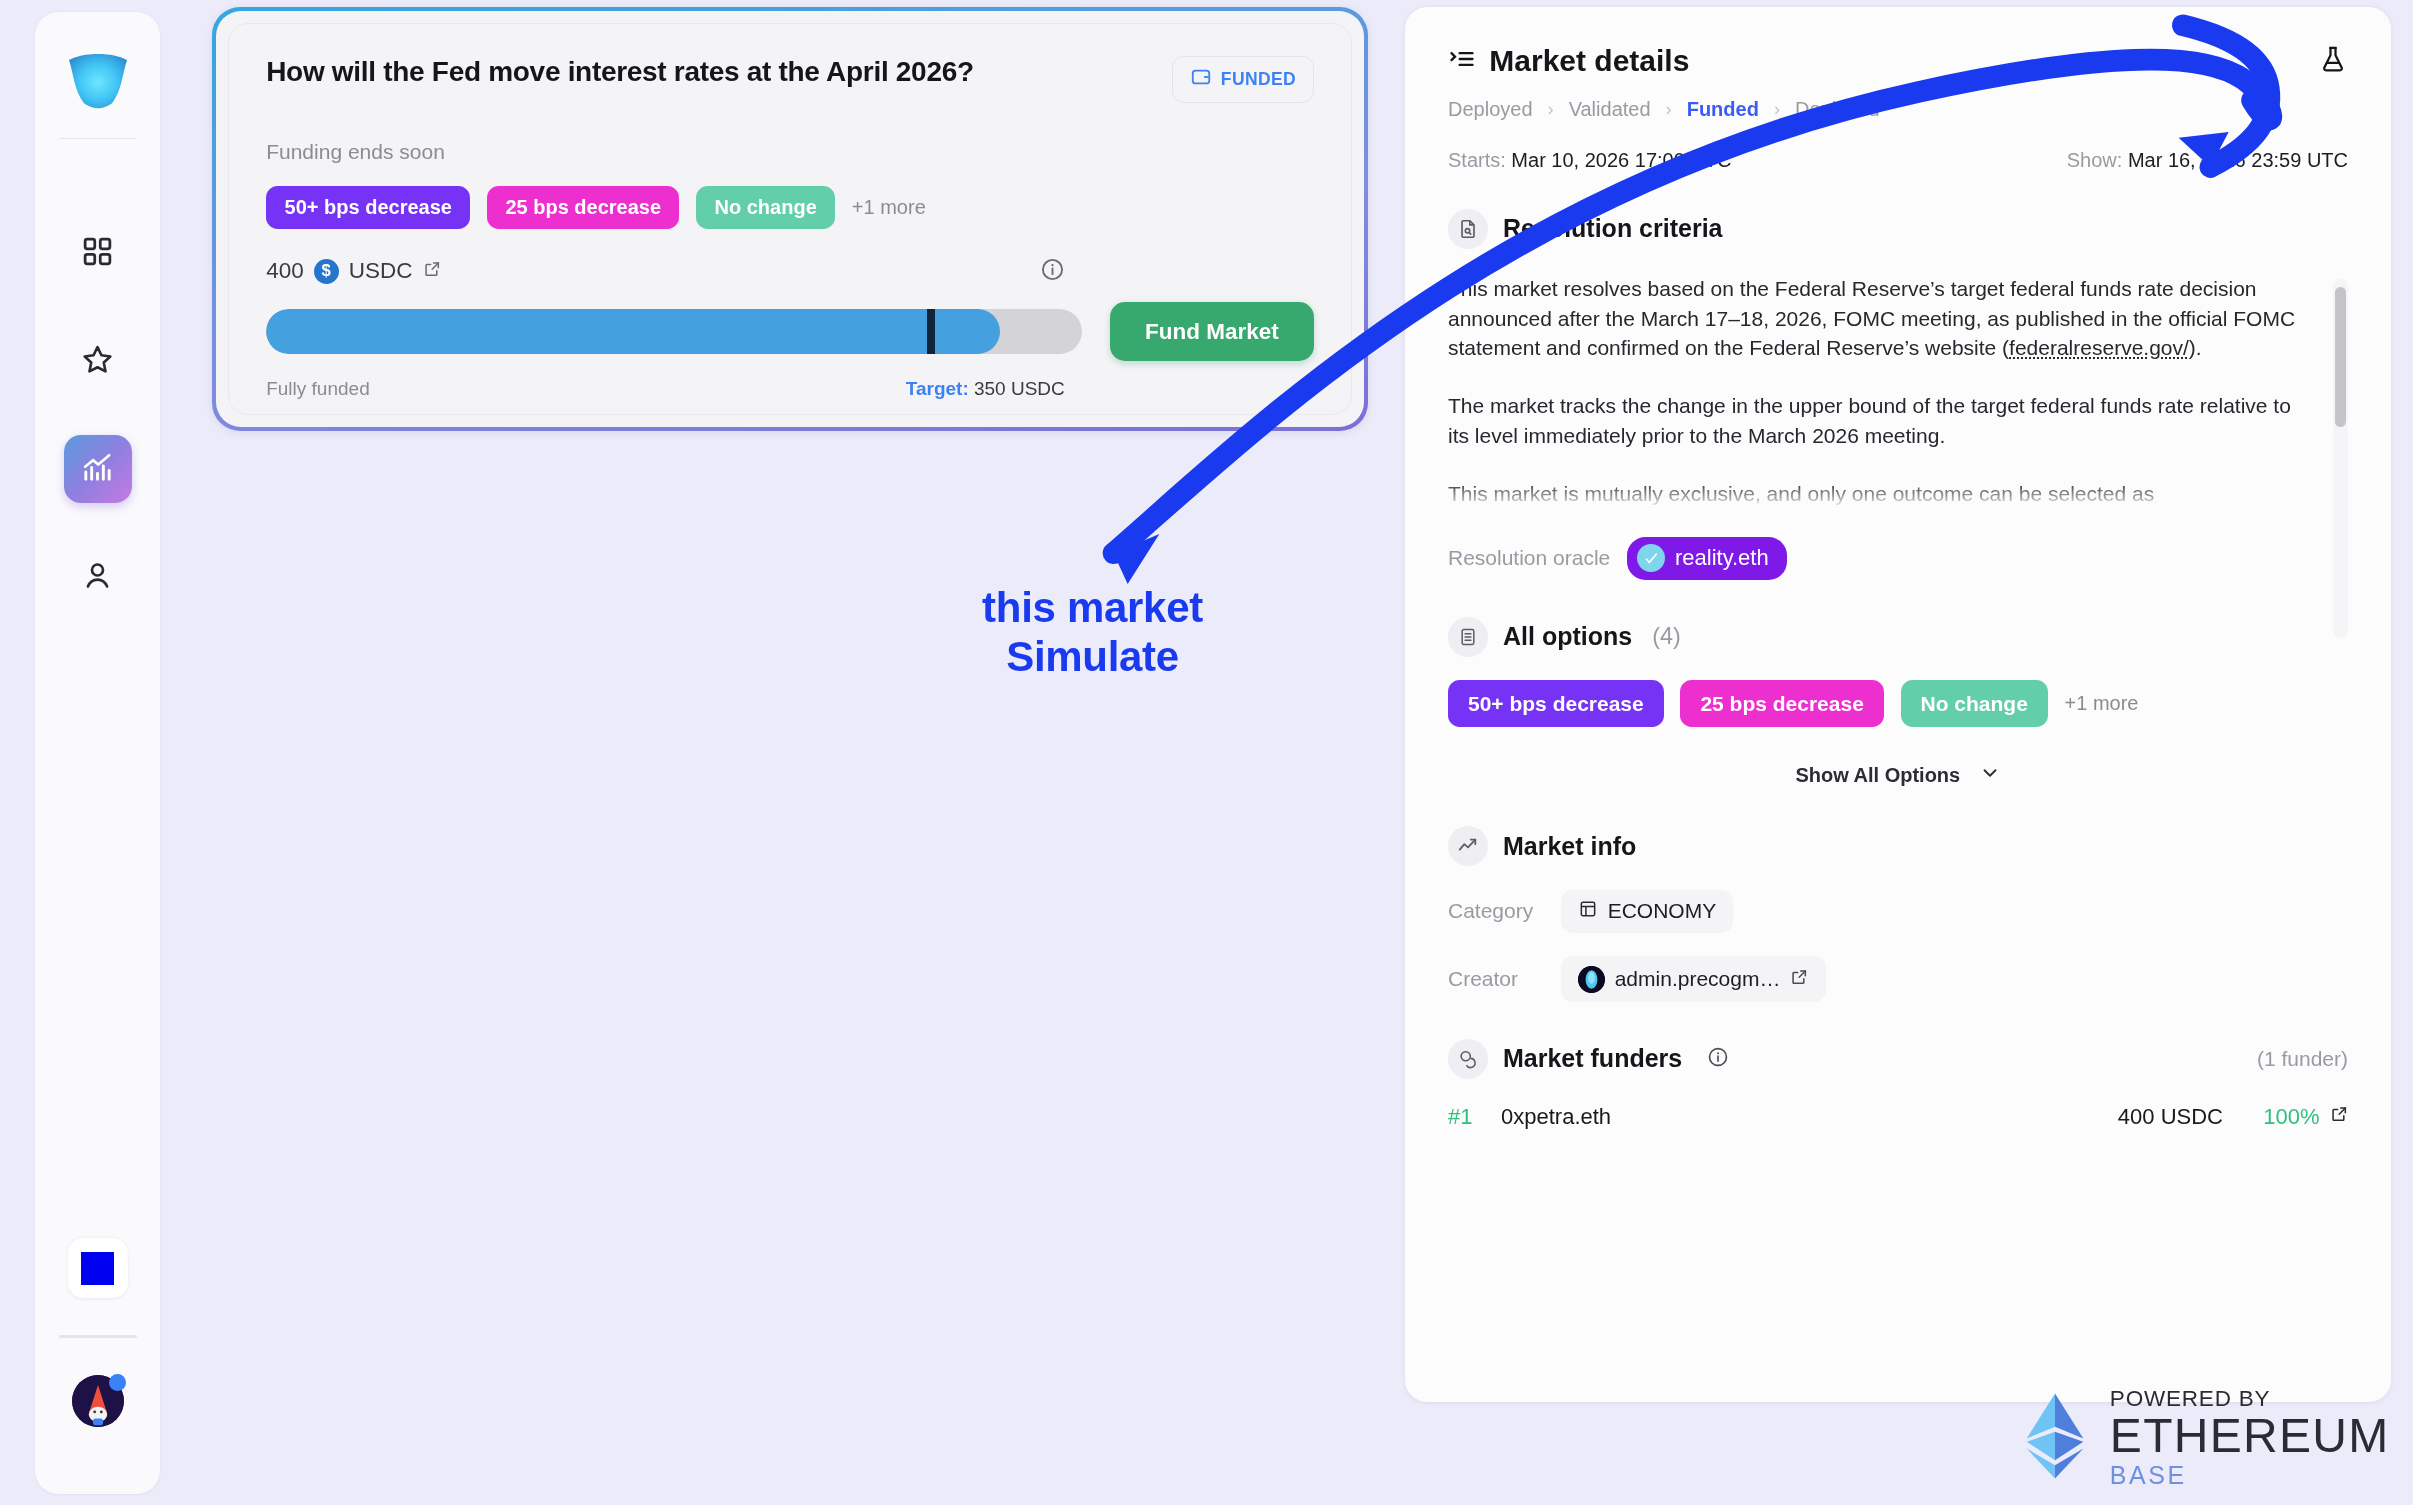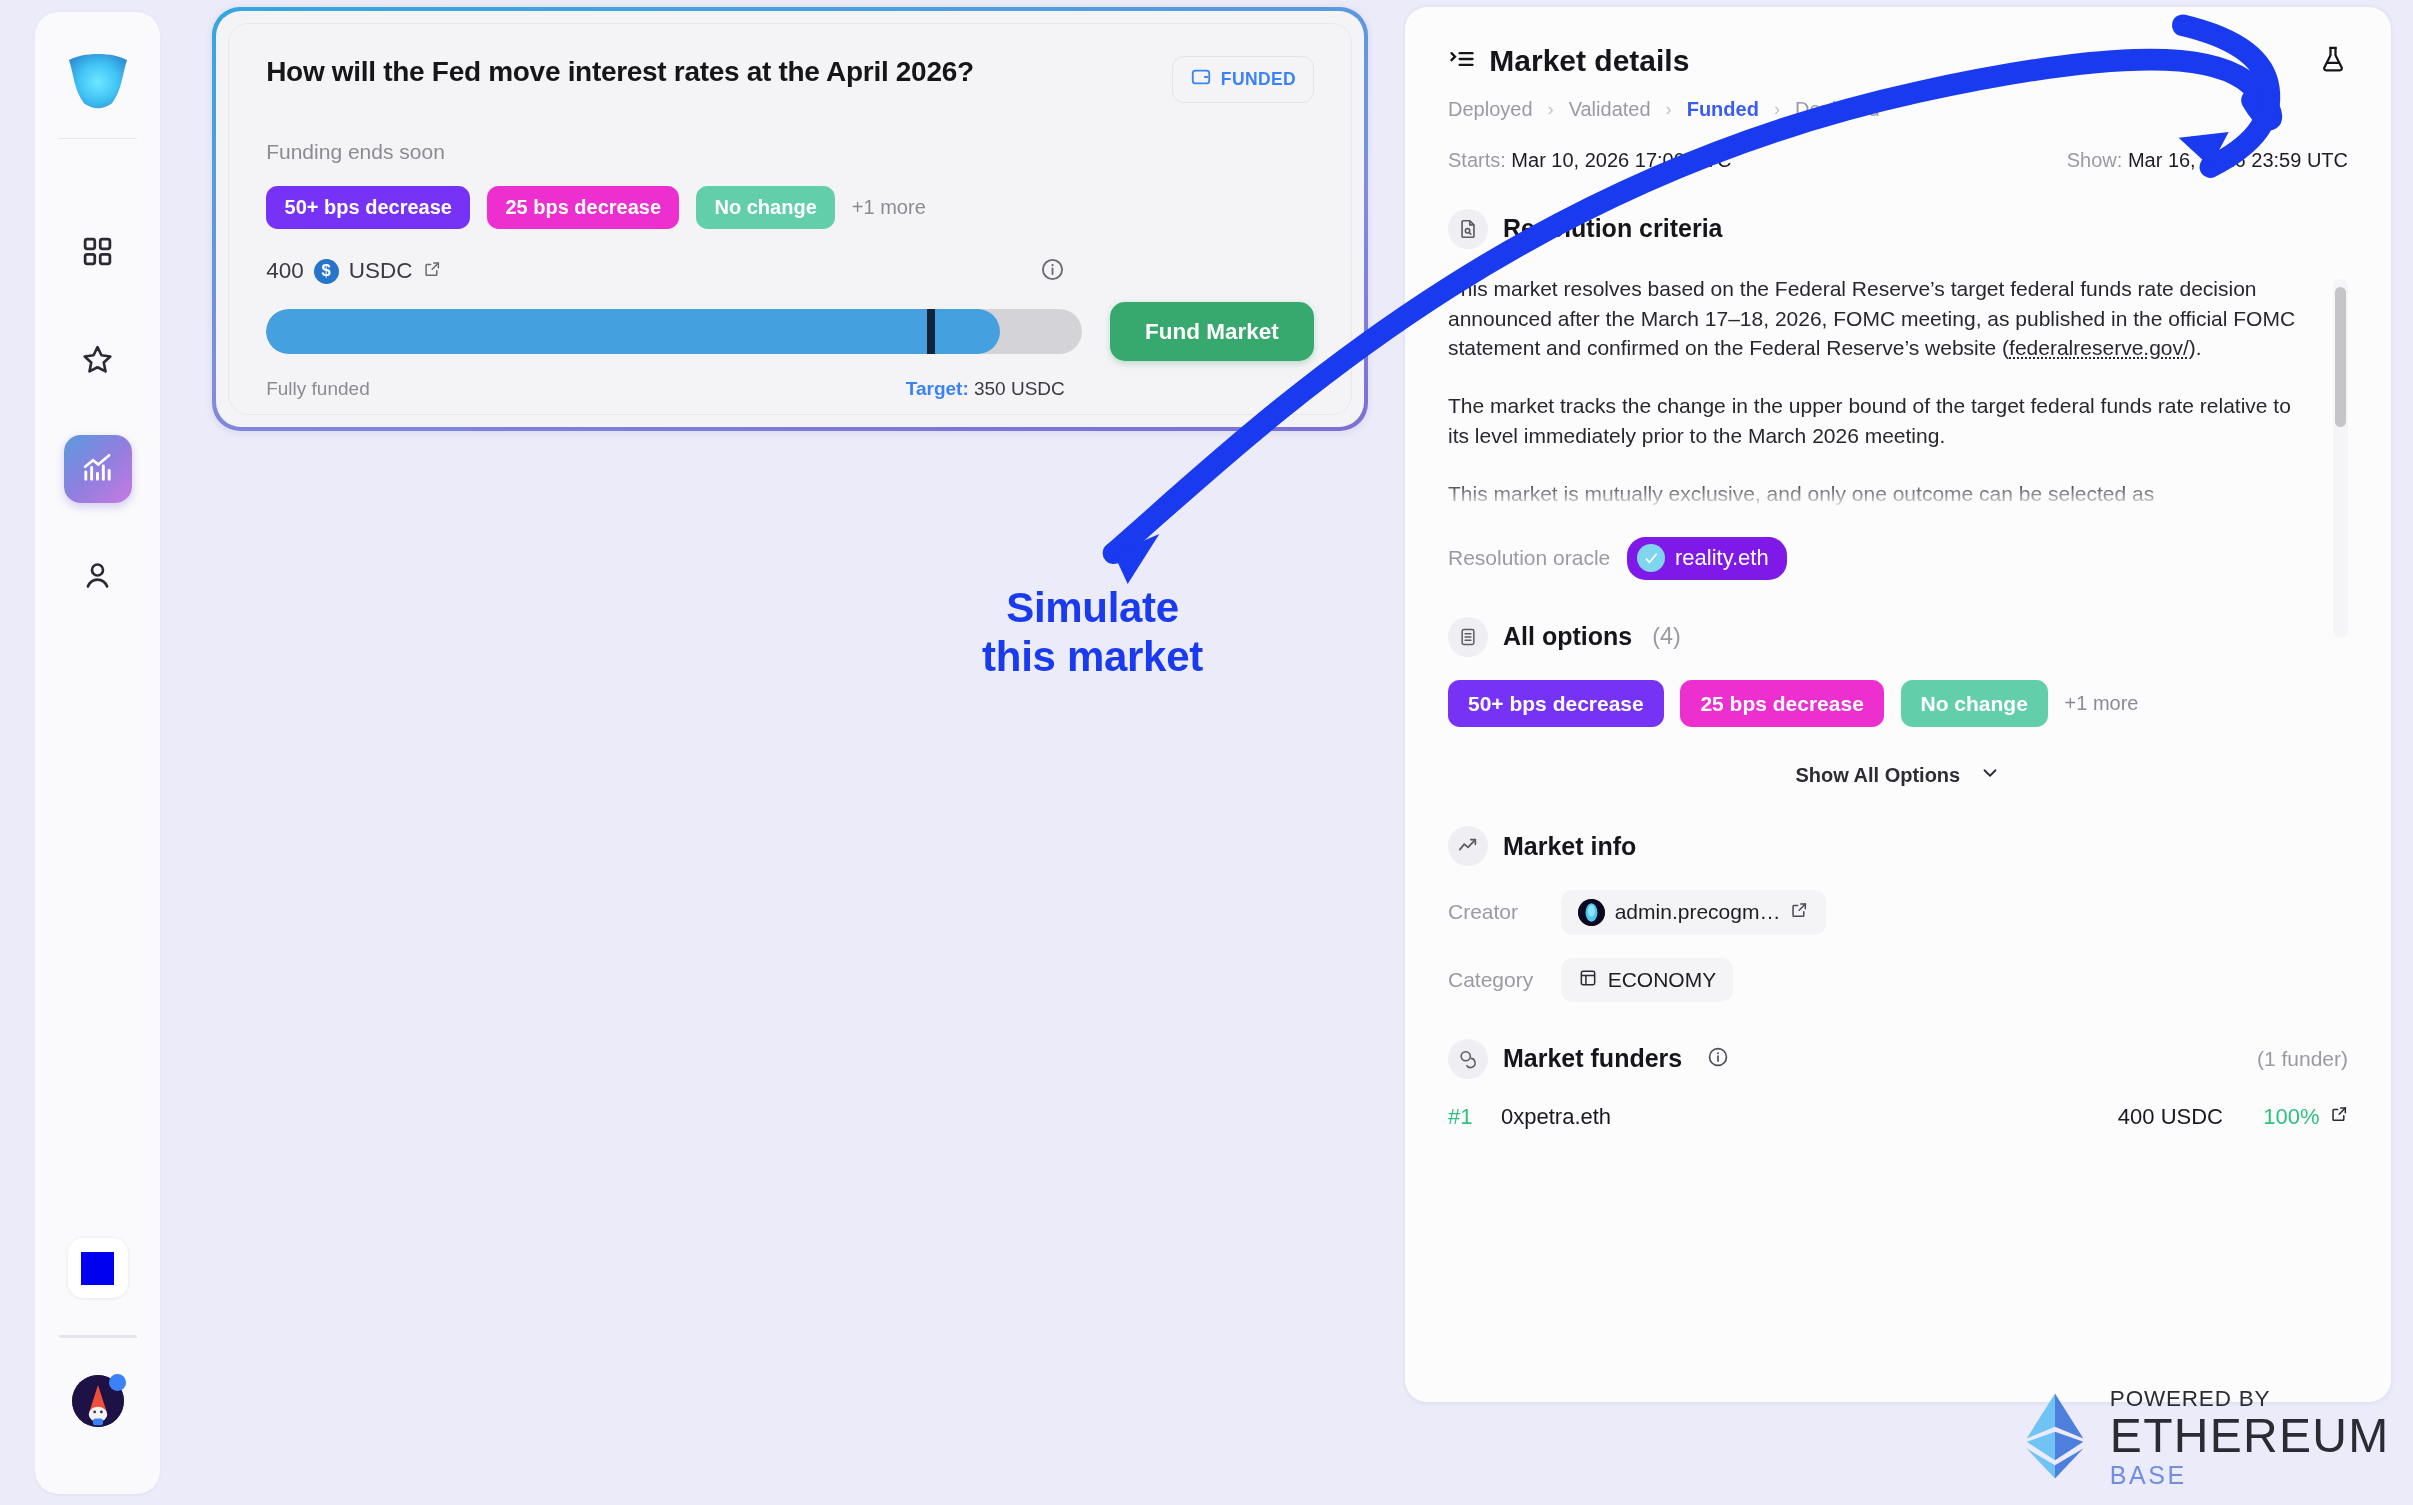--- a/index.html
+++ b/index.html
@@ -427,50 +427,50 @@
       <span class="sec-ico">
         <svg width="22" height="22" viewBox="0 0 24 24" fill="none" stroke="currentColor" stroke-width="1.9" stroke-linecap="round" stroke-linejoin="round">
           <path d="M3 16l5-6 4 3.5L20 5"></path>
             <path d="M15 5h5v5"></path>
         </svg>
       </span>
       <span class="sec-title">Market info</span>
     </div>
 
     <div class="kv-row">
+      <span class="kv-lab">Category</span>
+      <span class="kv-pill">
+        <span>
+          <svg width="20" height="20" viewBox="0 0 24 24" fill="none" stroke="#2b2b33" stroke-width="1.8">
+            <rect x="4" y="4" width="16" height="16" rx="2"></rect>
+              <path d="M4 9h16M9.5 9v11"></path>
+          </svg>
+        </span>
+        <span>ECONOMY</span>
+      </span>
+    </div>
+
+    <div class="kv-row">
       <span class="kv-lab">Creator</span>
       <span class="kv-pill">
         <span class="creator-av">
           <svg viewBox="0 0 32 32" width="27" height="27">
             <circle cx="16" cy="16" r="16" fill="#0d0a1f"></circle>
             <ellipse cx="16" cy="16" rx="7" ry="11" fill="#4fc8f0"></ellipse>
             <ellipse cx="16" cy="14" rx="4" ry="7" fill="#8fe2fb"></ellipse>
           </svg>
         </span>
         <span>admin.precogm…</span>
         <span>
           <svg width="18.4" height="18.4" viewBox="0 0 24 24" fill="none" stroke="#4b4b55" stroke-width="2" stroke-linecap="round">
             <path d="M14 4h6v6"></path>
               <path d="M20 4l-8 8"></path>
               <path d="M18 14v5a1 1 0 0 1-1 1H5a1 1 0 0 1-1-1V7a1 1 0 0 1 1-1h5"></path>
           </svg>
         </span>
-      </span>
-    </div>
-
-    <div class="kv-row">
-      <span class="kv-lab">Category</span>
-      <span class="kv-pill">
-        <span>
-          <svg width="20" height="20" viewBox="0 0 24 24" fill="none" stroke="#2b2b33" stroke-width="1.8">
-            <rect x="4" y="4" width="16" height="16" rx="2"></rect>
-              <path d="M4 9h16M9.5 9v11"></path>
-          </svg>
-        </span>
-        <span>ECONOMY</span>
       </span>
     </div>
 
     <div class="sec-head">
       <span class="sec-ico">
         <svg width="22" height="22" viewBox="0 0 24 24" fill="none" stroke="currentColor" stroke-width="1.7">
           <circle cx="9.5" cy="9" r="5"></circle>
             <path d="M14.5 11.3a5 5 0 1 1-4.2 7.4"></path>
         </svg>
       </span>
@@ -503,22 +503,22 @@
   </div>
 
   <svg class="anno" viewBox="0 0 2893 1805">
     <path d="M1335 663 C1500 520 1800 220 2300 110 C2520 62 2640 60 2690 95
              C2735 128 2730 170 2700 120" fill="none" stroke="#1a3af0" stroke-width="26" stroke-linecap="round"></path>
     <path d="M2617 30 C2680 45 2715 70 2720 105 C2726 145 2700 175 2650 200" fill="none" stroke="#1a3af0" stroke-width="26" stroke-linecap="round"></path>
     <path d="M1335 663 L1390 640 L1352 700 Z" fill="#1a3af0"></path>
     <path d="M2650 200 L2612 165 L2672 158 Z" fill="#1a3af0"></path>
   </svg>
   <div class="anno-text">
+    <div>this market</div>
     <div>Simulate</div>
-    <div>this market</div>
   </div>
 
   <div class="powered">
     <span>
       <svg width="80" height="92" viewBox="0 0 96 110">
         <path d="M48 4 L48 44 L14 58 Z" fill="#6fc4f5"></path>
         <path d="M48 4 L48 44 L82 58 Z" fill="#4f7fdd"></path>
         <path d="M48 50 L14 62 L48 84 Z" fill="#6fc4f5"></path>
         <path d="M48 50 L82 62 L48 84 Z" fill="#4f7fdd"></path>
         <path d="M48 90 L14 70 L48 106 Z" fill="#6fc4f5"></path>

